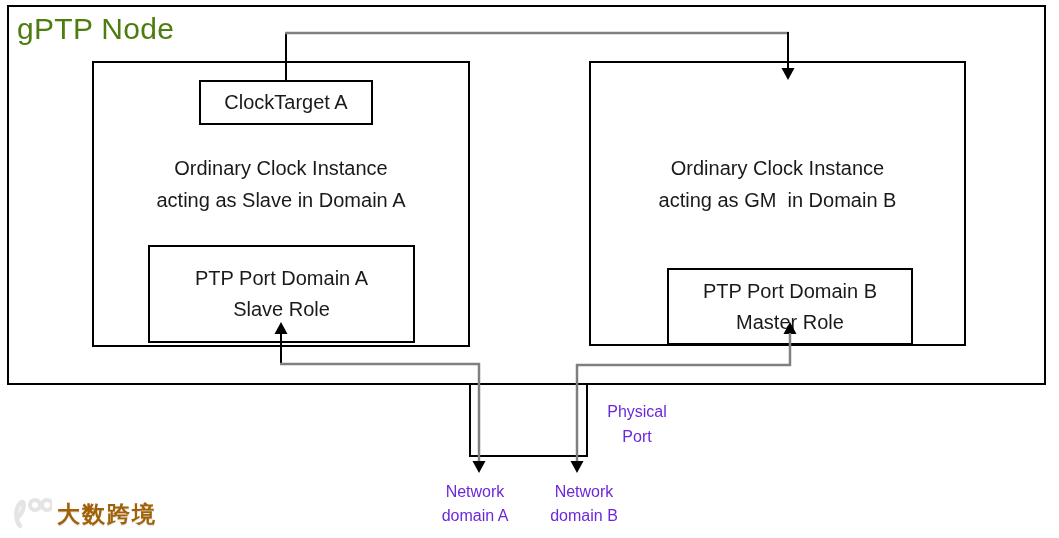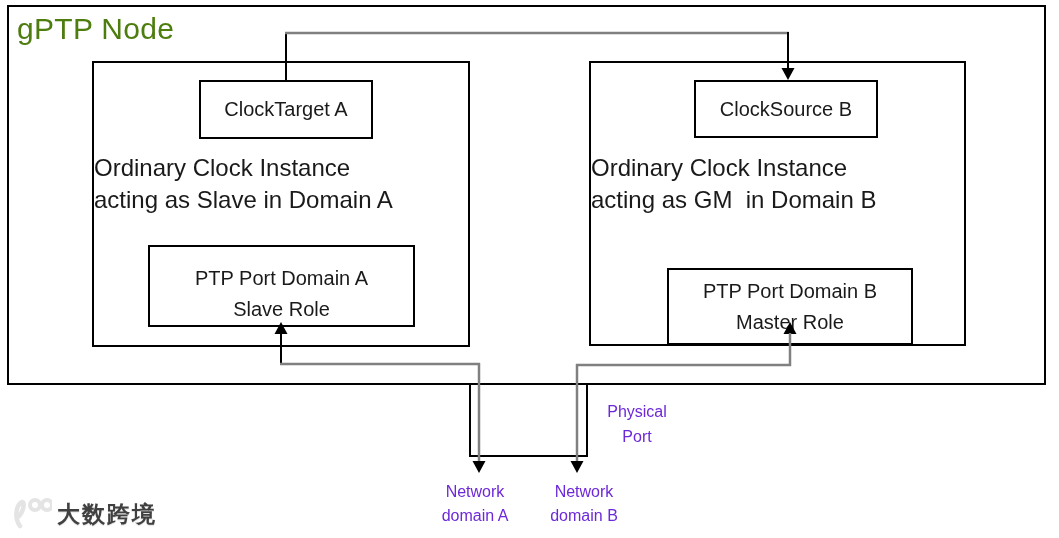--- a/index.html
+++ b/index.html
@@ -31,37 +31,37 @@
   .title {
     position: absolute;
     left: 17px;
     top: 12px;
     font-size: 30px;
     letter-spacing: 0.3px;
     color: #4d7c0f;
   }
   #instA { left: 92px; top: 61px; width: 378px; height: 286px; }
   #instB { left: 589px; top: 61px; width: 377px; height: 285px; }
-  #clockA { left: 199px; top: 80px; width: 174px; height: 59px; font-size: 20px; }
+  #clockA { left: 199px; top: 80px; width: 174px; height: 45px; font-size: 20px; }
   #clockB { left: 694px; top: 80px; width: 184px; height: 58px; font-size: 20px; }
   .desc {
     position: absolute;
-    text-align: left;
-    font-size: 24px;
+    text-align: center;
+    font-size: 20px;
     line-height: 32px;
     white-space: pre-line;
   }
   #descA { left: 94px; top: 152px; width: 374px; }
   #descB { left: 591px; top: 152px; width: 373px; }
   .portbox {
     font-size: 20px;
     line-height: 31px;
     white-space: pre-line;
   }
-  #portA { left: 148px; top: 245px; width: 267px; height: 82px; align-items: flex-end; }
+  #portA { left: 148px; top: 245px; width: 267px; height: 98px; }
   #portB { left: 667px; top: 245px; width: 246px; height: 77px; margin-top: 23px; }
   #outer { left: 7px; top: 5px; width: 1039px; height: 380px; }
   .notch {
     position: absolute;
     left: 469px;
     top: 385px;
     width: 119px;
     height: 72px;
     border-left: 2px solid #000;
     border-right: 2px solid #000;
@@ -85,21 +85,21 @@
     top: 0;
     pointer-events: none;
   }
   .watermark {
     position: absolute;
     left: 10px;
     top: 496px;
     display: flex;
     align-items: center;
     gap: 5px;
-    color: #404040;
+    color: #a16207;
     font-size: 23px;
     font-weight: bold;
     text-shadow: 0 1px 1px rgba(120,120,120,0.25);
     letter-spacing: 2px;
   }
 </style>
 </head>
 <body>
 
 <div class="canvas">
@@ -112,23 +112,20 @@
     <span>ClockTarget A</span>
   </div>
   <div class="desc" id="descA">Ordinary Clock Instance
 acting as Slave in Domain A</div>
   <div class="box centered portbox" id="portA">
     <span>PTP Port Domain A
 Slave Role</span>
   </div>
 
   <div class="box" id="instB"></div>
-  <div class="box centered" id="clockB">
-    <span>ClockSource B</span>
-  </div>
   <div class="desc" id="descB">Ordinary Clock Instance
 acting as GM&nbsp; in Domain B</div>
   <div class="box centered portbox" id="portB">
     <span>PTP Port Domain B
 Master Role</span>
   </div>
 
   <div class="notch"></div>
 
   <svg class="connectors" width="1059" height="538" viewBox="0 0 1059 538">

